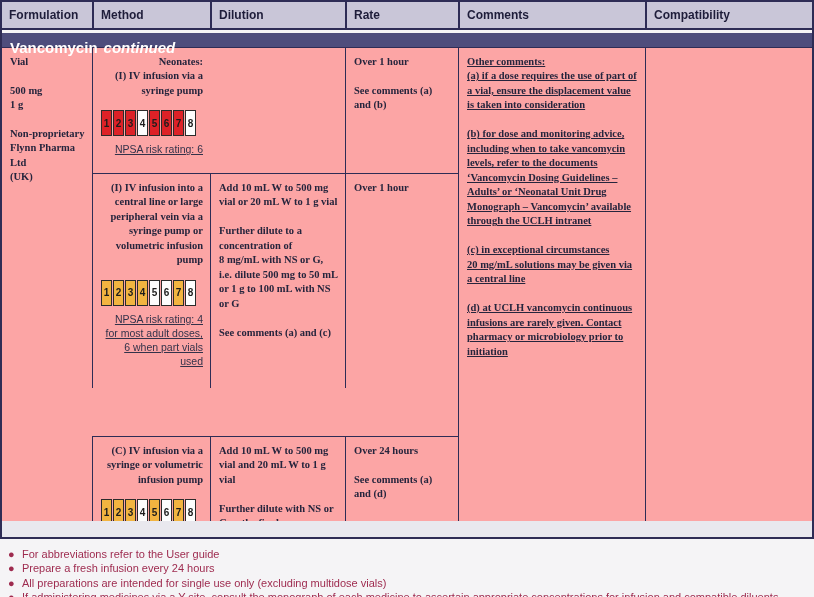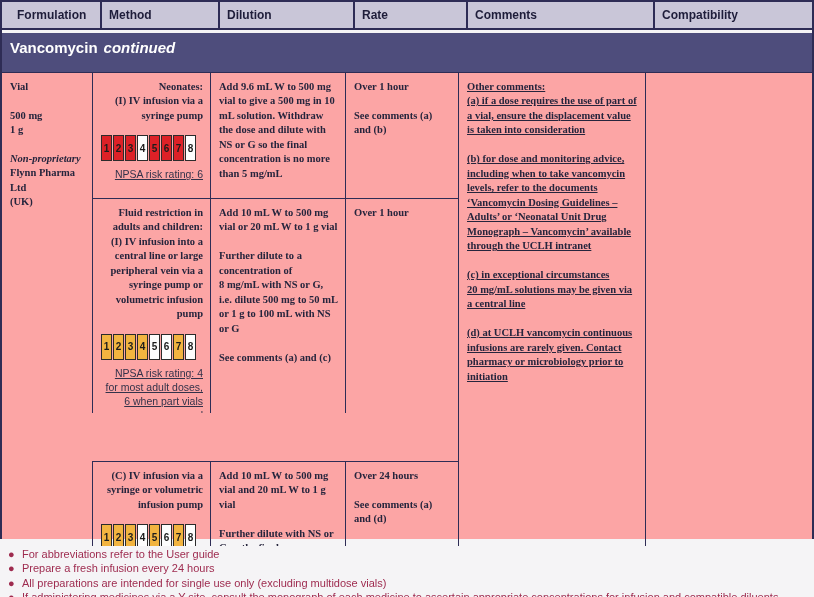--- a/index.html
+++ b/index.html
@@ -16,33 +16,32 @@
     border: 2px solid #2e2c55;
     background: #e9e8ee;
   }
   
   .header-row {
     display: grid;
     grid-template-columns: 90px 118px 135px 113px 187px 1fr;
     height: 28px;
     background: #c9c6d8;
     border-bottom: 2px solid #2e2c55;
-    padding-left: 8px;
   }
   .hcell {
     font: 700 12px "Liberation Sans", sans-serif;
     color: #1e1d3a;
     padding: 6px 6px 0 7px;
     border-left: 2px solid #2e2c55;
   }
   .hcell:first-child { border-left: none; }
   .gap { height: 3px; background: #f5f4f6; }
   
   .banner {
-    height: 40px;
+    height: 15px;
     background: #4e4d7c;
     color: #ffffff;
     font: 700 15px "Liberation Sans", sans-serif;
     padding: 6px 0 0 8px;
     border-bottom: 1px solid #2e2c55;
   }
   .banner .cont { font-style: italic; margin-left: 6px; }
   
   .body {
     display: grid;
@@ -65,21 +64,21 @@
   .col2 { grid-column: 2; text-align: right; }
   .col3 { grid-column: 3; }
   .col4 { grid-column: 4; }
   .col5 { grid-column: 5; text-decoration: underline; }
   .col6 { grid-column: 6; }
   .r1 { grid-row: 1; }
   .r2 { grid-row: 2; }
   .r3 { grid-row: 3; margin-top: 48px; }
   .pre { white-space: pre-line; }
   .bold { font-weight: 700; }
-  .italic { font-style: italic; margin-top: 14px; }
+  .italic { margin-top: 14px; }
   
   .npsa { margin-top: 12px; display: flex; }
   .npsa-cell {
     display: inline-flex;
     width: 11px; height: 26px;
     border: 1px solid #2b2b2b;
     margin-right: 1px;
     align-items: center; justify-content: center;
     font: 700 10px "Liberation Sans", sans-serif;
     color: #1c1c1c;
@@ -145,21 +144,20 @@
           <span class="npsa-cell" style="background: rgb(221, 33, 39);">3</span>
           <span class="npsa-cell">4</span>
           <span class="npsa-cell" style="background: rgb(221, 33, 39);">5</span>
           <span class="npsa-cell" style="background: rgb(221, 33, 39);">6</span>
           <span class="npsa-cell" style="background: rgb(221, 33, 39);">7</span>
           <span class="npsa-cell">8</span>
         </div>
       <div class="npsa-label">NPSA risk rating: 6</div>
     </div>
     <div class="cell col2 r2 rtop">
-      <div class="bold">Fluid restriction in adults and children:</div>
       <div class="pre">(I) IV infusion into a central line or large peripheral vein via a syringe pump or volumetric infusion pump</div>
       <div class="npsa">
           <span class="npsa-cell" style="background: rgb(242, 180, 64);">1</span>
           <span class="npsa-cell" style="background: rgb(242, 180, 64);">2</span>
           <span class="npsa-cell" style="background: rgb(242, 180, 64);">3</span>
           <span class="npsa-cell" style="background: rgb(242, 180, 64);">4</span>
           <span class="npsa-cell">5</span>
           <span class="npsa-cell">6</span>
           <span class="npsa-cell" style="background: rgb(242, 180, 64);">7</span>
           <span class="npsa-cell">8</span>
@@ -175,23 +173,20 @@
           <span class="npsa-cell" style="background: rgb(242, 180, 64);">3</span>
           <span class="npsa-cell">4</span>
           <span class="npsa-cell" style="background: rgb(242, 180, 64);">5</span>
           <span class="npsa-cell">6</span>
           <span class="npsa-cell" style="background: rgb(242, 180, 64);">7</span>
           <span class="npsa-cell">8</span>
         </div>
       <div class="npsa-label">NPSA risk rating: 5 (6 when part vials used)</div>
     </div>
 
-    <div class="cell col3 r1">
-      <div class="pre">Add 9.6 mL W to 500 mg vial to give a 500 mg in 10 mL solution. Withdraw the dose and dilute with NS or G so the final concentration is no more than 5 mg/mL</div>
-    </div>
     <div class="cell col3 r2 rtop">
       <div class="pre">Add 10 mL W to 500 mg vial or 20 mL W to 1 g vial
 
 Further dilute to a concentration of
 8 mg/mL with NS or G, i.e. dilute 500 mg to 50 mL or 1 g to 100 mL with NS or G
 
 See comments (a) and (c)</div>
     </div>
     <div class="cell col3 r3 rtop">
       <div class="pre">Add 10 mL W to 500 mg vial and 20 mL W to 1 g vial

